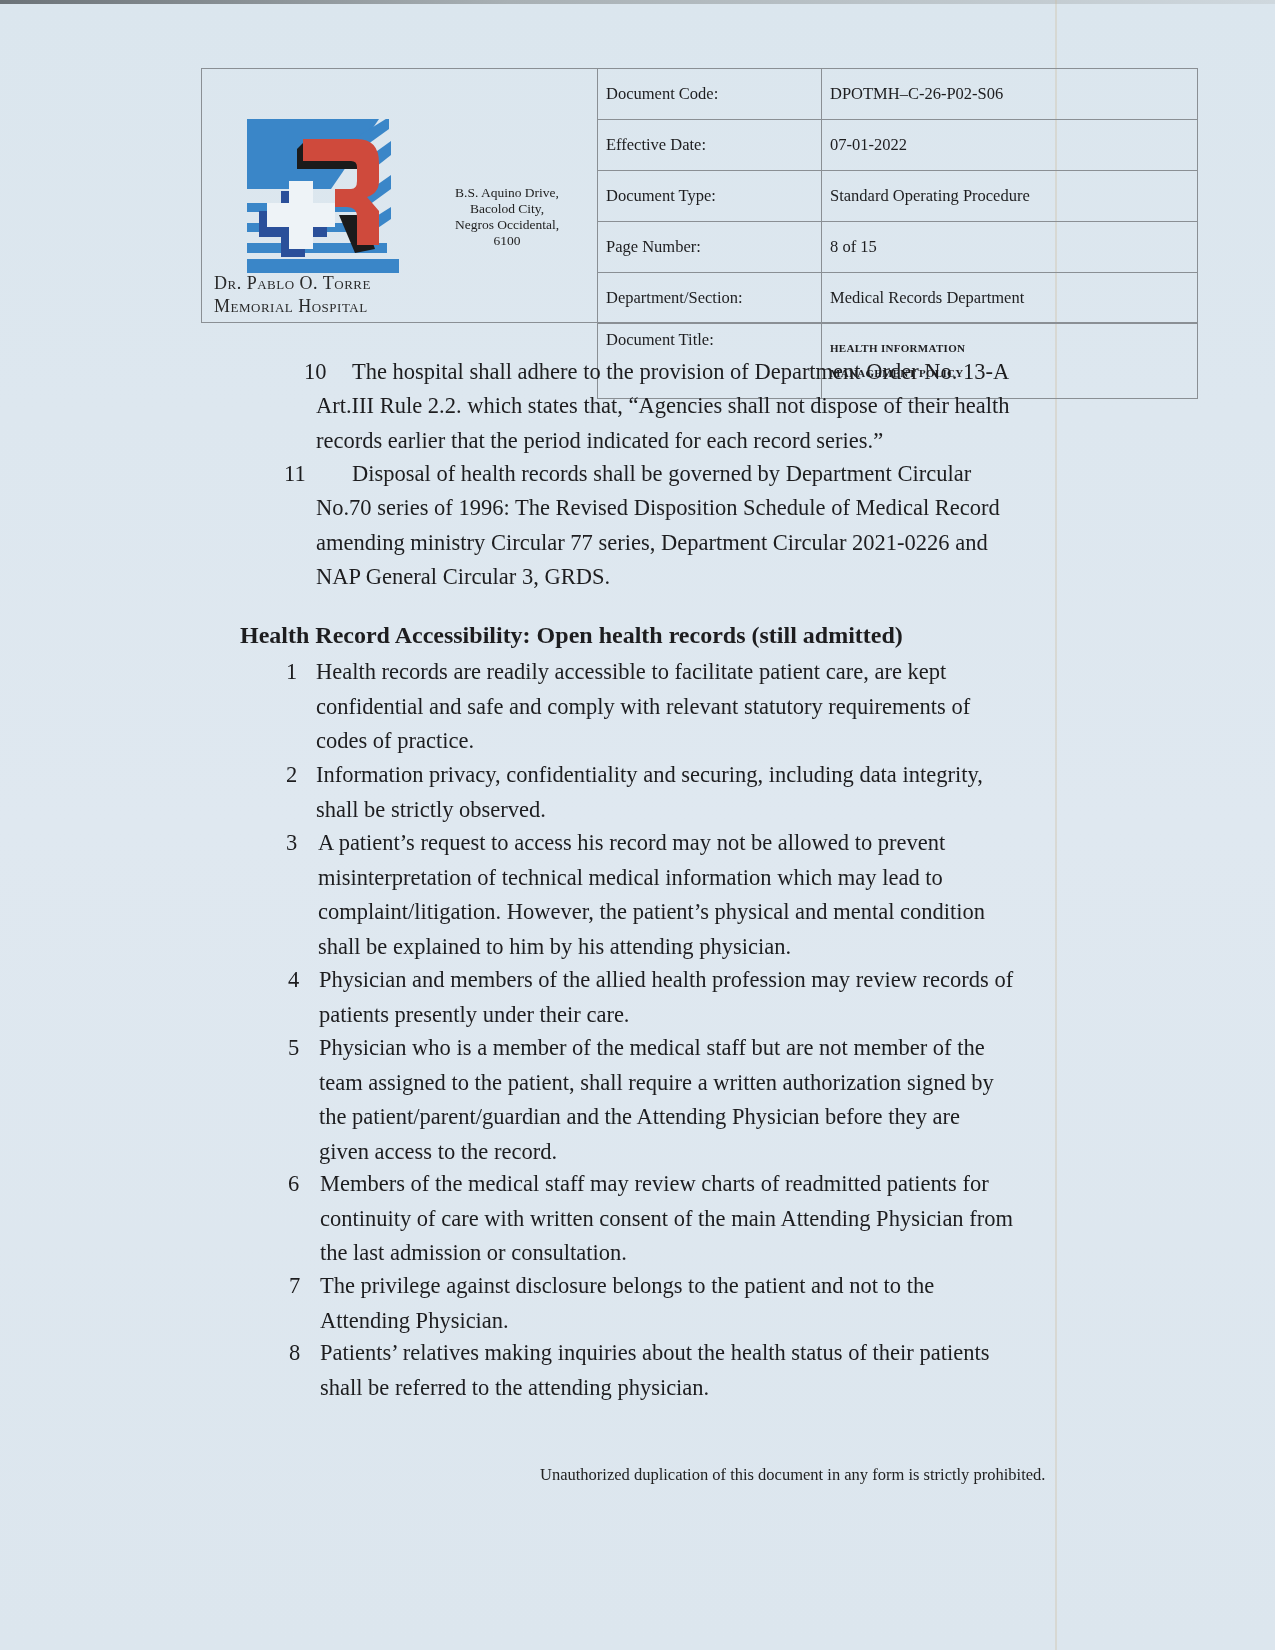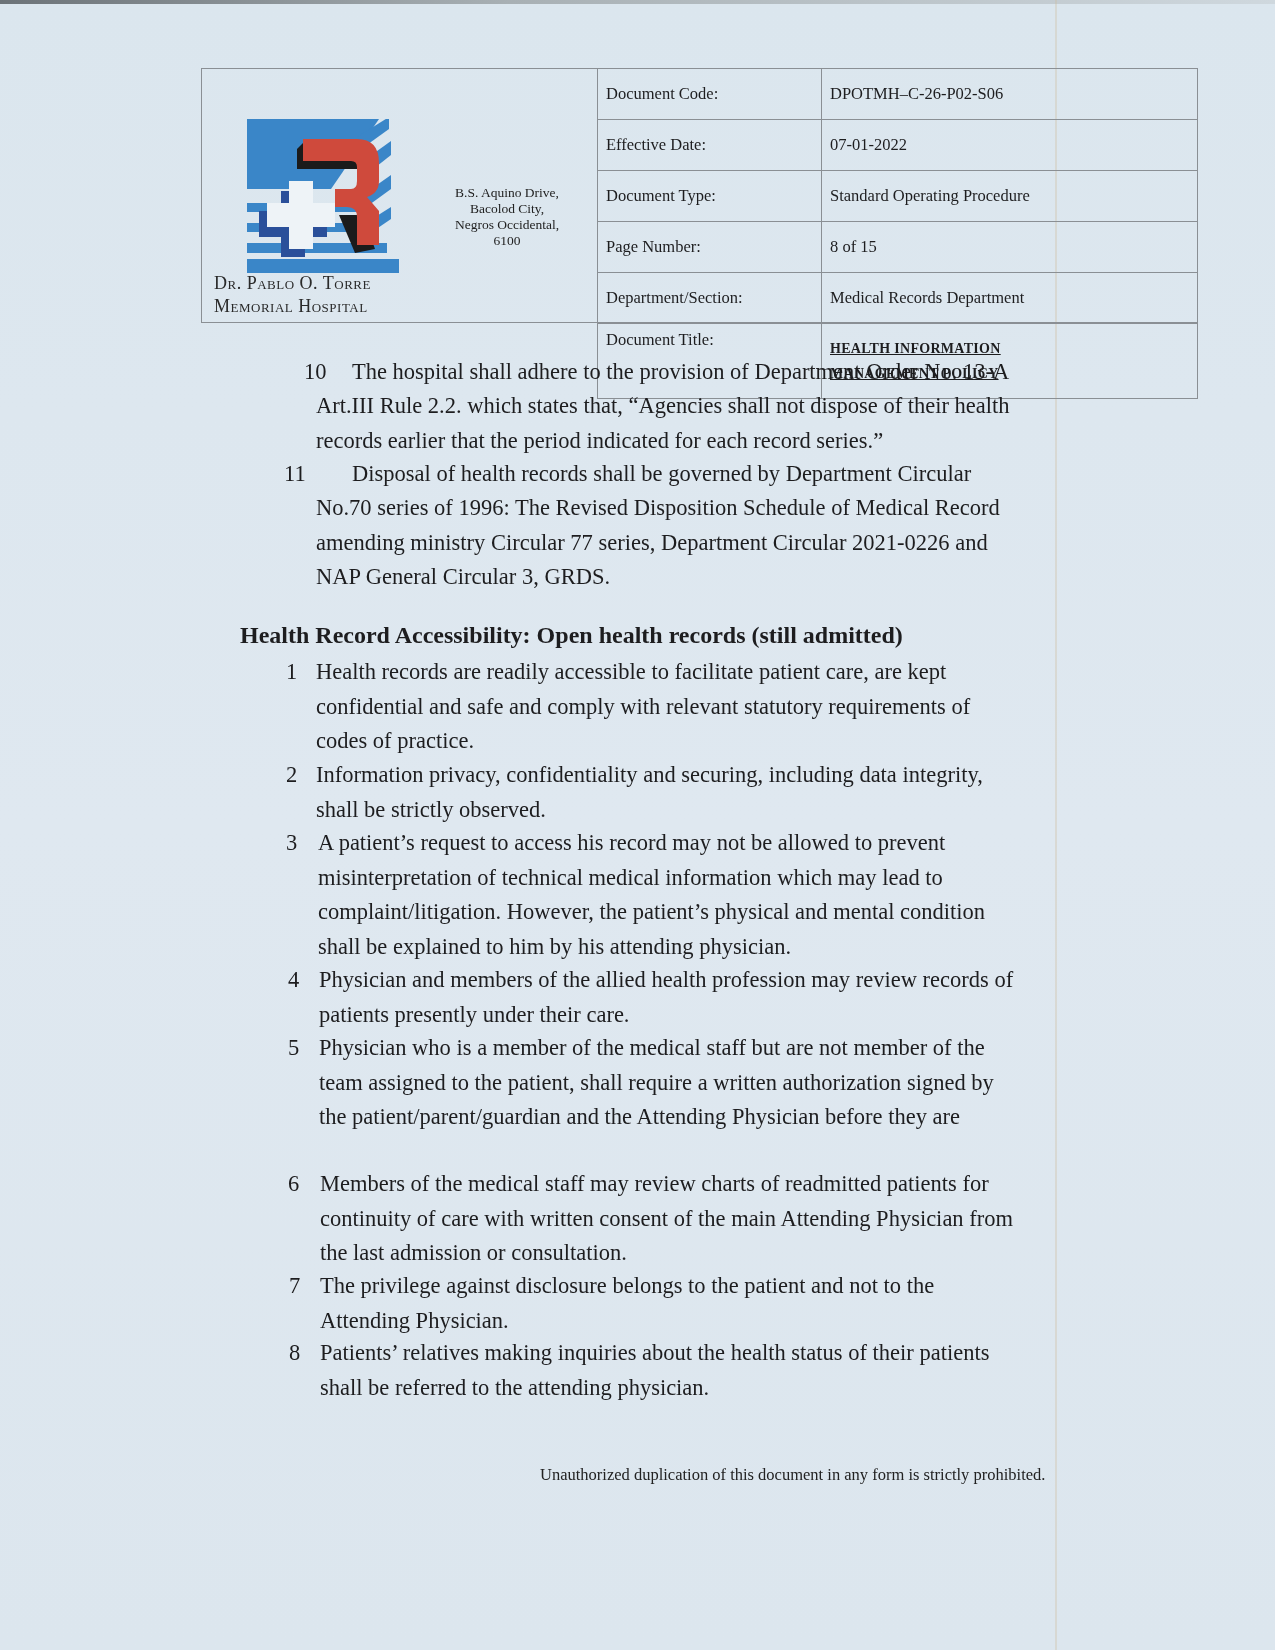--- a/index.html
+++ b/index.html
@@ -49,21 +49,21 @@
       border-collapse: collapse;
     }
     .meta-table td {
       border: 1px solid #8a8f94;
       font-size: 16.5px; padding: 7px 8px; height: 36px;
       vertical-align: middle;
     }
     .meta-table td.k { width: 207px; }
     .meta-table tr:last-child td { height: 60px; }
     .meta-table td.title {
-      font-weight: bold; line-height: 25px; letter-spacing: 0.3px; font-size: 14px; text-decoration: underline;
+      font-weight: bold; line-height: 25px; letter-spacing: 0.3px; font-size: 11px;
     }
     
     .content {
       position: absolute; left: 0; top: 0; width: 1275px;
     }
     .item {
       position: absolute; font-size: 22.5px; line-height: 34.5px; color: #1d1d1f;
     }
     .num {
       position: absolute; font-size: 22.5px; line-height: 34.5px;
@@ -203,20 +203,21 @@
     <div class="item" style="left:319px; top:963px;">
       <div>Physician and members of the allied health profession may review records of</div>
       <div>patients presently under their care.</div>
     </div>
 
     <div class="num" style="left:288px; top:1031px;">5</div>
     <div class="item" style="left:319px; top:1031px;">
       <div>Physician who is a member of the medical staff but are not member of the</div>
       <div>team assigned to the patient, shall require a written authorization signed by</div>
       <div>the patient/parent/guardian and the   Attending Physician before they are</div>
+      <div>given access to the record.</div>
     </div>
 
     <div class="num" style="left:288px; top:1167px;">6</div>
     <div class="item" style="left:320px; top:1167px;">
       <div>Members of the medical staff may review charts of readmitted patients for</div>
       <div>continuity of care with written consent of the main Attending Physician from</div>
       <div>the last admission or consultation.</div>
     </div>
 
     <div class="num" style="left:289px; top:1269px;">7</div>

